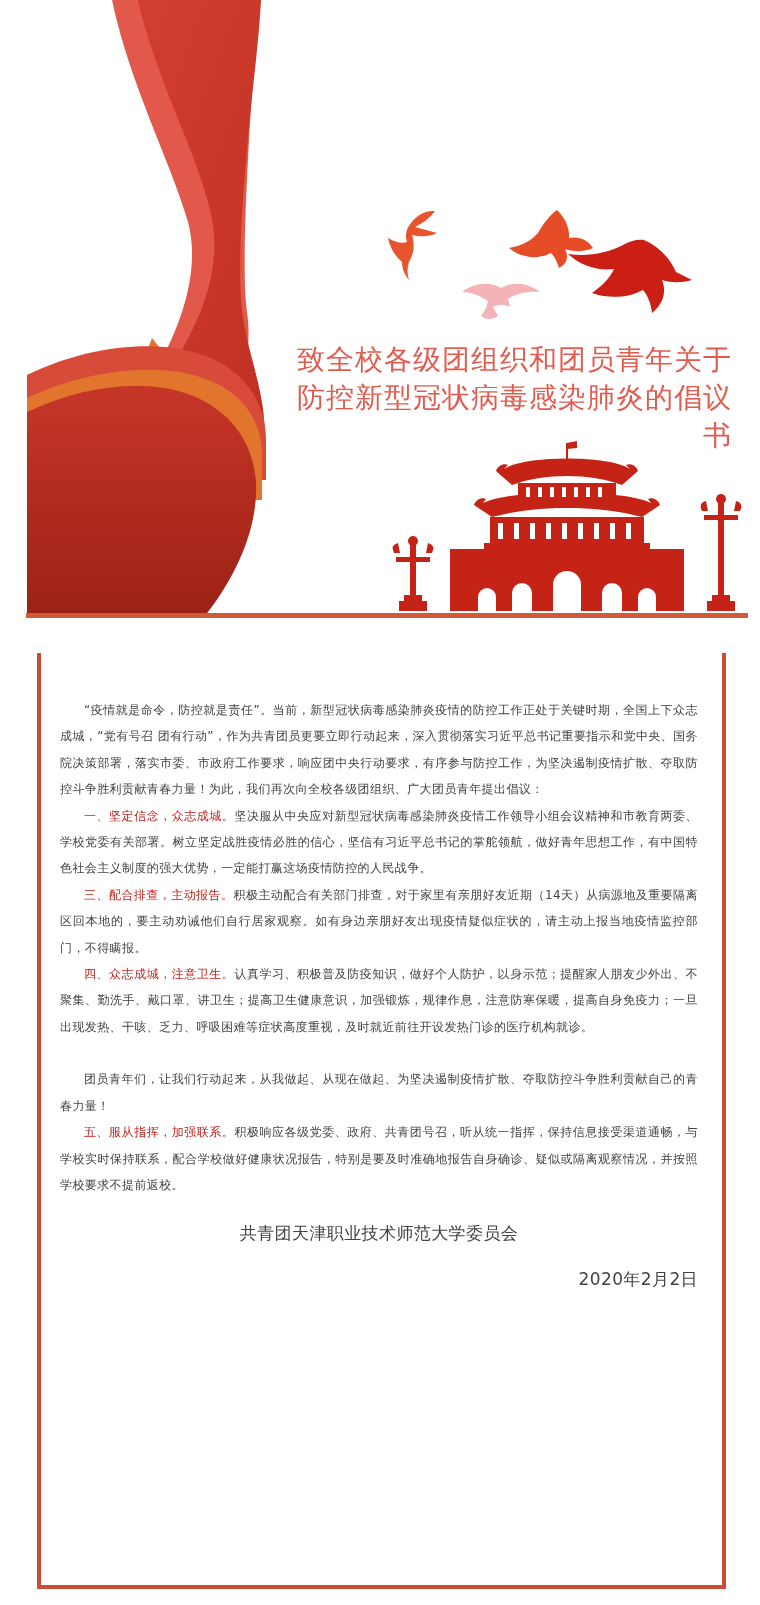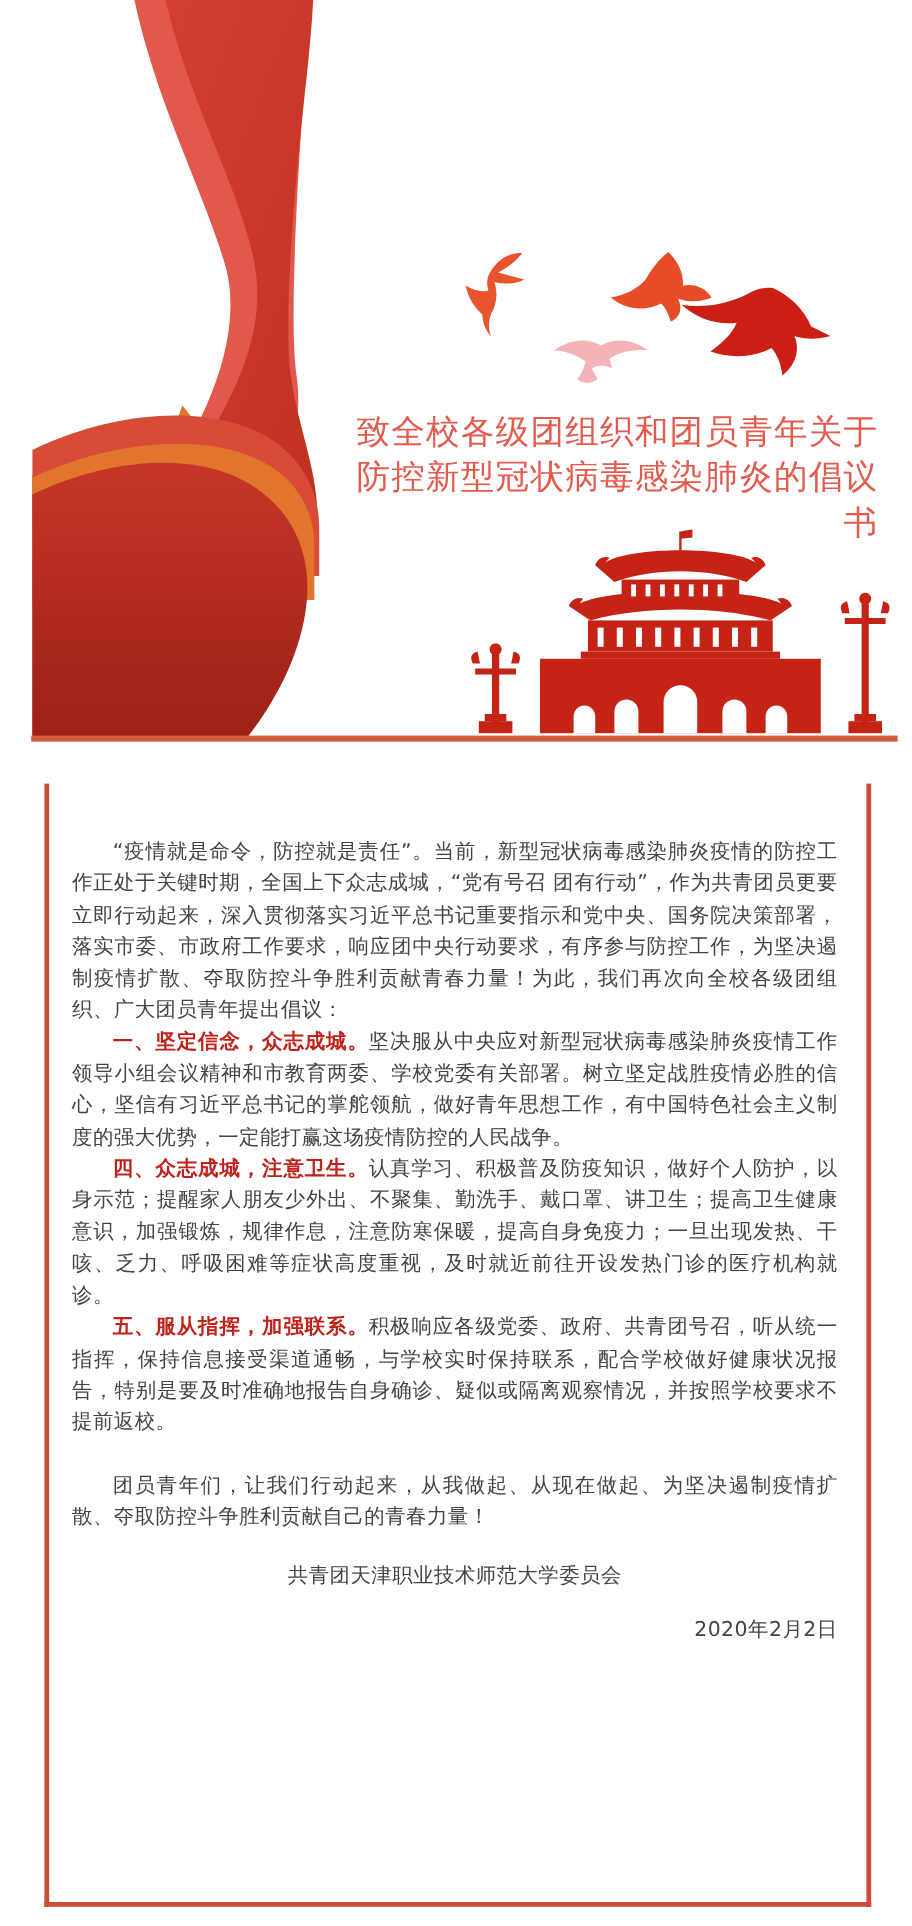--- a/index.html
+++ b/index.html
@@ -25,24 +25,24 @@
   }
   
   .letter {
     position:absolute; left:37px; top:653px; width:689px; height:936px;
     box-sizing:border-box;
     border-left:4px solid #cc4c36; border-right:4px solid #cc4c36;
     border-bottom:4px solid #cc4c36;
     padding:44px 24px 0 19px;
   }
   .para {
-    margin:0; font-size:17px; line-height:26.4px; color:#434343;
+    margin:0; font-size:12px; line-height:26.4px; color:#434343;
     text-align:justify; text-indent:2em; letter-spacing:0.4px;
   }
-  .para .lead { color:#c0211a; font-weight:bold; }
+  .para .lead { color:#c0211a; font-weight:normal; }
   .closing { margin-top:26px; }
   .sig-block {
     margin-top:22px; text-align:right; font-size:17px; color:#434343;
     letter-spacing:0.4px;
   }
   .sig-line  { line-height:26.4px;text-align:center; }
   .date-line { margin-top:19px; line-height:26.4px; }
 </style>
 </head>
 <body>
@@ -166,26 +166,27 @@
     <div class="header-divider"></div>
   </div>
 
   <div class="letter">
 
     <p class="para"><strong class="lead"></strong><span>“疫情就是命令，防控就是责任”。当前，新型冠状病毒感染肺炎疫情的防控工作正处于关键时期，全国上下众志成城，“党有号召 团有行动”，作为共青团员更要立即行动起来，深入贯彻落实习近平总书记重要指示和党中央、国务院决策部署，落实市委、市政府工作要求，响应团中央行动要求，有序参与防控工作，为坚决遏制疫情扩散、夺取防控斗争胜利贡献青春力量！为此，我们再次向全校各级团组织、广大团员青年提出倡议：</span></p>
 
     <p class="para"><strong class="lead">一、坚定信念，众志成城。</strong><span>坚决服从中央应对新型冠状病毒感染肺炎疫情工作领导小组会议精神和市教育两委、学校党委有关部署。树立坚定战胜疫情必胜的信心，坚信有习近平总书记的掌舵领航，做好青年思想工作，有中国特色社会主义制度的强大优势，一定能打赢这场疫情防控的人民战争。</span></p>
 
 
+    <p class="para"><strong class="lead">三、配合排查，主动报告。</strong><span>积极主动配合有关部门排查，对于家里有亲朋好友近期（14天）从病源地及重要隔离区回本地的，要主动劝诫他们自行居家观察。如有身边亲朋好友出现疫情疑似症状的，请主动上报当地疫情监控部门，不得瞒报。</span></p>
 
     <p class="para"><strong class="lead">四、众志成城，注意卫生。</strong><span>认真学习、积极普及防疫知识，做好个人防护，以身示范；提醒家人朋友少外出、不聚集、勤洗手、戴口罩、讲卫生；提高卫生健康意识，加强锻炼，规律作息，注意防寒保暖，提高自身免疫力；一旦出现发热、干咳、乏力、呼吸困难等症状高度重视，及时就近前往开设发热门诊的医疗机构就诊。</span></p>
 
+    <p class="para closing"><span>团员青年们，让我们行动起来，从我做起、从现在做起、为坚决遏制疫情扩散、夺取防控斗争胜利贡献自己的青春力量！</span></p>
+
     <p class="para"><strong class="lead">五、服从指挥，加强联系。</strong><span>积极响应各级党委、政府、共青团号召，听从统一指挥，保持信息接受渠道通畅，与学校实时保持联系，配合学校做好健康状况报告，特别是要及时准确地报告自身确诊、疑似或隔离观察情况，并按照学校要求不提前返校。</span></p>
-
-    <p class="para closing"><span>团员青年们，让我们行动起来，从我做起、从现在做起、为坚决遏制疫情扩散、夺取防控斗争胜利贡献自己的青春力量！</span></p>
 
     <div class="sig-block">
       <div class="sig-line">共青团天津职业技术师范大学委员会</div>
       <div class="date-line">2020年2月2日</div>
     </div>
   </div>
 
 </div>
 
 </body></html>

